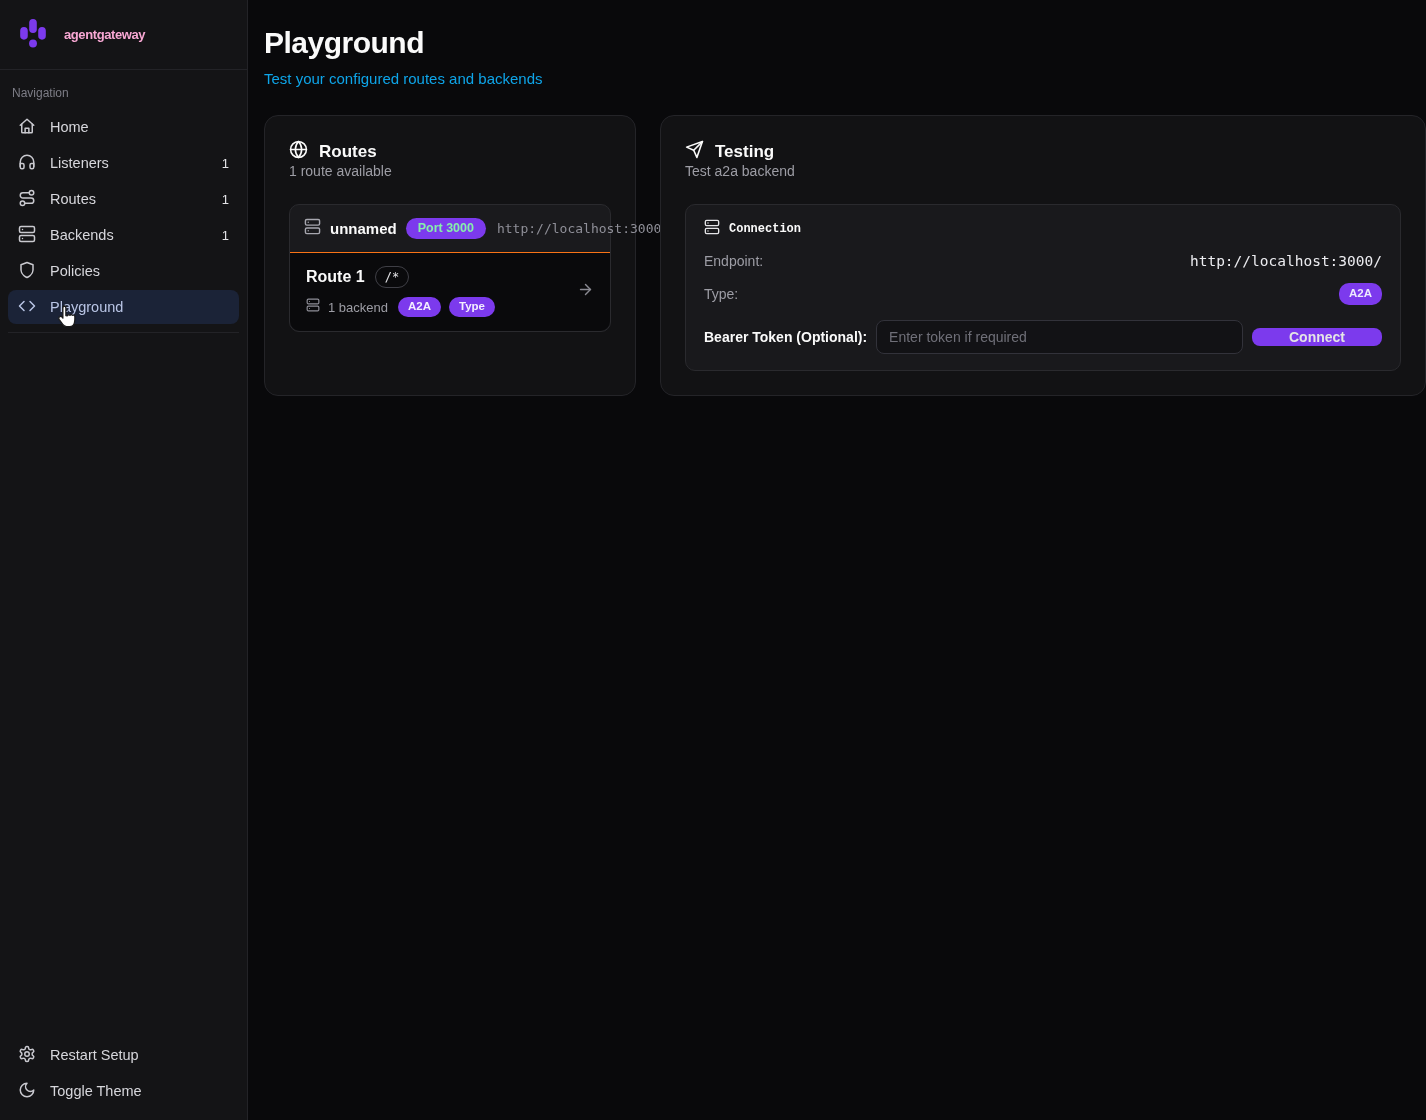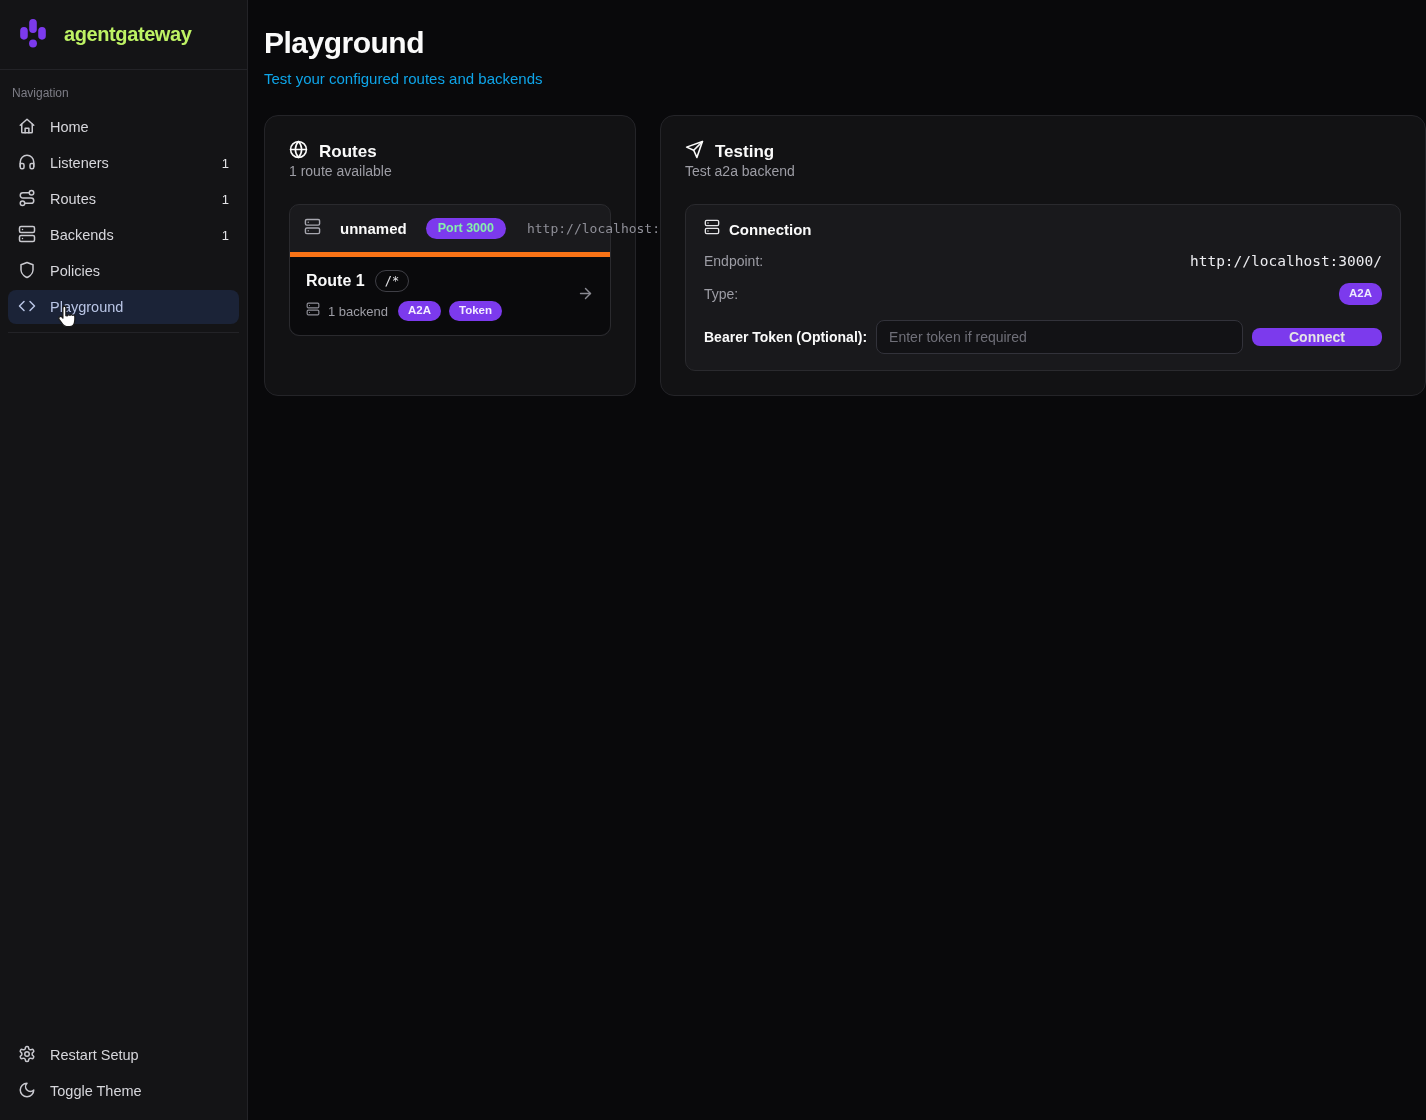--- a/index.html
+++ b/index.html
@@ -5,21 +5,21 @@
   * { margin:0; padding:0; box-sizing:border-box; }
   html,body { width:1426px; height:1120px; background:#09090b; overflow:hidden;
     font-family:"Liberation Sans", sans-serif; color:#fafafa; }
   .app { display:flex; width:1426px; height:1120px; position:relative; }
 
   
   .sidebar { width:248px; min-width:248px; height:100%; background:#141416;
     border-right:1px solid #232327; display:flex; flex-direction:column; }
   .brand { height:70px; display:flex; align-items:center; gap:12px; padding:0 14px;
     border-bottom:1px solid #232327; }
-  .brand-name { font-size:20px; font-weight:700; letter-spacing:-0.4px; color:#bef264; }
+  .brand-name { font-size:13px; font-weight:700; letter-spacing:-0.4px; color:#f9a8d4; }
   .nav { padding:10px 8px 0 8px; }
   .nav-label { font-size:12px; color:#7d7d86; padding:6px 4px 10px 4px; }
   .nav-item { height:34px; margin-bottom:2px; display:flex; align-items:center; gap:14px;
     padding:0 10px; border-radius:8px; color:#d7d7dc; font-size:14.5px; cursor:pointer; }
   .nav-item svg { width:18px; height:18px; stroke:#c9c9cf; }
   .nav-item .count { margin-left:auto; font-size:13px; color:#e4e4e7; }
   .nav-item.active { color:#b9c5e5; }
   .nav-item.active svg { stroke:#b9c5e5; }
   .nav-divider { border-bottom:1px solid #232327; margin-top:8px; }
   .sidebar-spacer { flex:1; }
@@ -35,48 +35,48 @@
   .card-routes { width:372px; min-width:372px; }
   .card-testing { flex:1; }
   .card-head { display:flex; align-items:center; gap:11px; }
   .card-head svg { width:19px; height:19px; stroke:#fafafa; }
   .card-title { font-size:17px; font-weight:700; }
   .card-sub { font-size:14px; color:#9d9da5; }
 
   
   .listener-panel { margin-top:25px; border:1px solid #2a2a2e; border-radius:10px;
     background:#1a1a1d; }
-  .listener-head { display:flex; align-items:center; gap:19px; padding:0 14px; height:47px;
+  .listener-head { display:flex; align-items:center; gap:9px; padding:0 14px; height:47px;
     white-space:nowrap; }
   .listener-head svg { width:17px; height:17px; stroke:#a7a7af; flex:none; }
   .listener-name { font-size:15px; font-weight:700; color:#fafafa; }
   .pill { background:#7c3aed; color:#86efac; border-radius:999px; font-size:12.5px;
     font-weight:600; padding:4px 12px; line-height:1; flex:none; }
   .listener-url { font-family:"DejaVu Sans Mono", monospace; font-size:13px; color:#8f8f98;
     margin-left:2px; }
-  .route-row { background:#0a0a0c; border-top:5px solid #f97316; border-radius:0 0 10px 10px;
+  .route-row { background:#0a0a0c; border-top:1px solid #f97316; border-radius:0 0 10px 10px;
     padding:13px 16px 14px 16px; display:flex; align-items:center; cursor:pointer; }
   .route-title-line { display:flex; align-items:center; gap:10px; }
   .route-name { font-size:16px; font-weight:700; }
   .path-badge { border:1px solid #3f3f46; border-radius:999px; padding:3px 9px;
     font-family:"DejaVu Sans Mono", monospace; font-size:12px; color:#e4e4e7; line-height:1.2; }
   .route-meta { margin-top:9px; display:flex; align-items:center; gap:8px;justify-content:center; }
   .route-meta svg { width:14px; height:14px; stroke:#8f8f98; }
   .backend-count { font-size:13px; color:#9d9da5; margin-right:2px; }
   .pill-sm { background:#7c3aed; color:#f3eeff; border-radius:999px; font-size:11.5px;
     font-weight:600; padding:3px 10px; line-height:1.2; }
   .route-arrow { margin-left:auto; }
   .route-arrow svg { width:17px; height:17px; stroke:#8a8a92; }
 
   
   .conn-panel { margin-top:25px; border:1px solid #2a2a2e; border-radius:10px;
     background:#19191c; padding:14px 18px 16px 18px; }
   .conn-head { display:flex; align-items:center; gap:9px; }
   .conn-head svg { width:16px; height:16px; stroke:#e4e4e7; }
-  .conn-title { font-size:15px; font-weight:700; }
+  .conn-title { font-size:12px; font-weight:700;font-family:Liberation Mono, monospace; }
   .conn-row { display:flex; align-items:center; margin-top:14px; }
   .conn-label { font-size:14px; color:#9d9da5; }
   .conn-value { margin-left:auto; font-family:"DejaVu Sans Mono", monospace; font-size:14.5px;
     color:#ececf0; }
   .type-badge { margin-left:auto; background:#7c3aed; color:#ede9fe; border-radius:10px;
     font-size:11.5px; font-weight:600; padding:4px 10px; line-height:1.2; }
   .token-row { display:flex; align-items:center; margin-top:15px; gap:9px; }
   .token-label { font-size:14px; font-weight:700; color:#fafafa; white-space:nowrap; }
   .token-input { flex:1; height:34px; background:#121215; border:1px solid #32323a;
     border-radius:8px; padding:0 12px; font-size:14px; color:#e4e4e7; outline:none;
@@ -249,21 +249,21 @@
                 <span>
                   <svg viewBox="0 0 24 24" width="14" height="14">
                       <rect x="2" y="2" width="20" height="8" rx="2"></rect>
                       <rect x="2" y="14" width="20" height="8" rx="2"></rect>
                       <line x1="6" y1="6" x2="6.01" y2="6"></line>
                       <line x1="6" y1="18" x2="6.01" y2="18"></line>
                     </svg>
                 </span>
                 <span class="backend-count">1 backend</span>
                 <span class="pill-sm">A2A</span>
-                <span class="pill-sm">Token</span>
+                <span class="pill-sm">Type</span>
               </div>
             </div>
             <span class="route-arrow">
               <svg viewBox="0 0 24 24" width="17" height="17">
                   <path d="M5 12h14"></path>
                   <path d="m12 5 7 7-7 7"></path>
                 </svg>
             </span>
           </div>
         </div>

